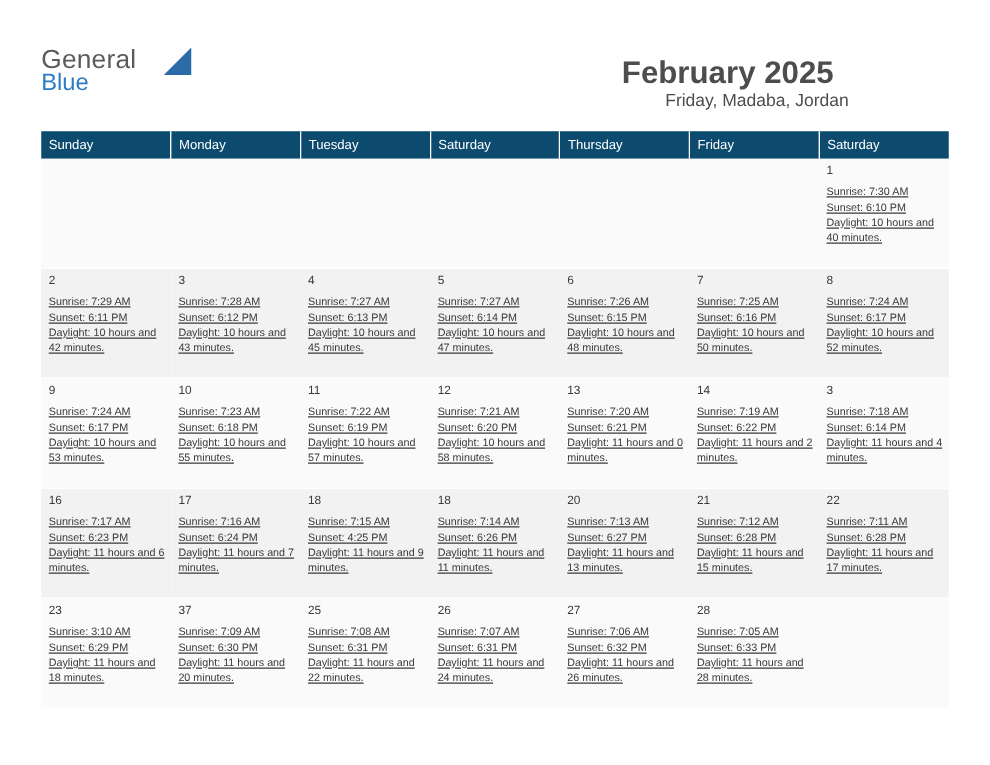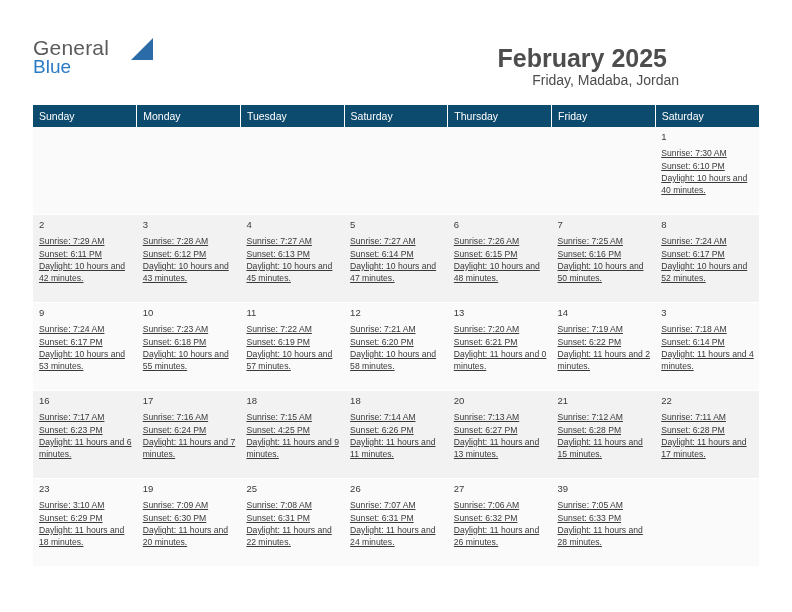--- a/index.html
+++ b/index.html
@@ -319,21 +319,21 @@
         </td>
       </tr>
       <tr class="row-odd">
         <td>
           <span class="daynum">23</span>
           <span class="detail">Sunrise: 3:10 AM
 Sunset: 6:29 PM
 Daylight: 11 hours and 18 minutes.</span>
         </td>
         <td>
-          <span class="daynum">19</span>
+          <span class="daynum">37</span>
           <span class="detail">Sunrise: 7:09 AM
 Sunset: 6:30 PM
 Daylight: 11 hours and 20 minutes.</span>
         </td>
         <td>
           <span class="daynum">25</span>
           <span class="detail">Sunrise: 7:08 AM
 Sunset: 6:31 PM
 Daylight: 11 hours and 22 minutes.</span>
         </td>
@@ -343,21 +343,21 @@
 Sunset: 6:31 PM
 Daylight: 11 hours and 24 minutes.</span>
         </td>
         <td>
           <span class="daynum">27</span>
           <span class="detail">Sunrise: 7:06 AM
 Sunset: 6:32 PM
 Daylight: 11 hours and 26 minutes.</span>
         </td>
         <td>
-          <span class="daynum">39</span>
+          <span class="daynum">28</span>
           <span class="detail">Sunrise: 7:05 AM
 Sunset: 6:33 PM
 Daylight: 11 hours and 28 minutes.</span>
         </td>
         <td class="empty">
           <span class="daynum"></span>
           <span class="detail"></span>
         </td>
       </tr>
     </tbody>

